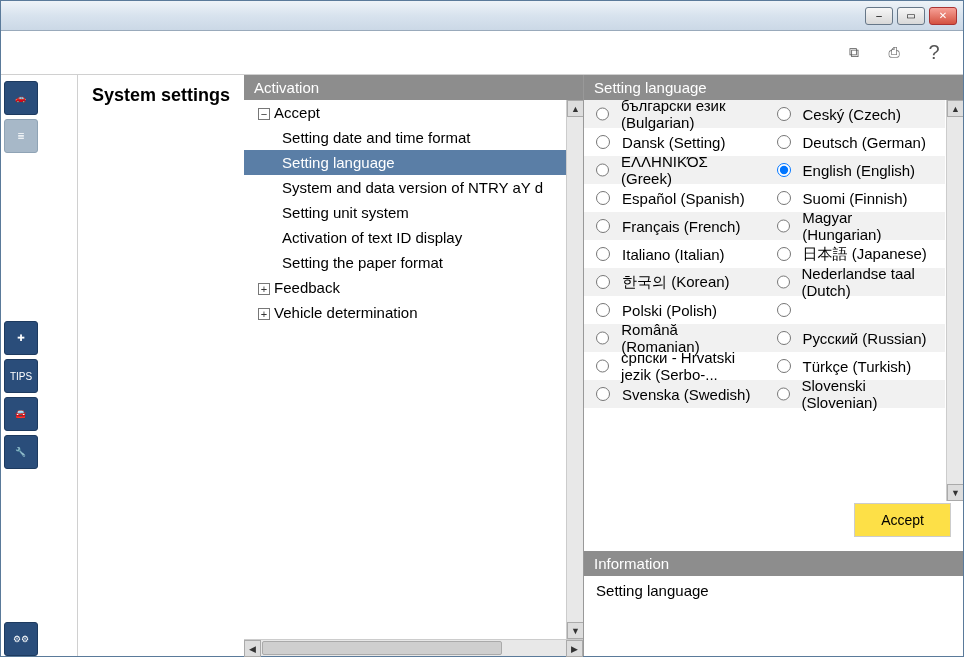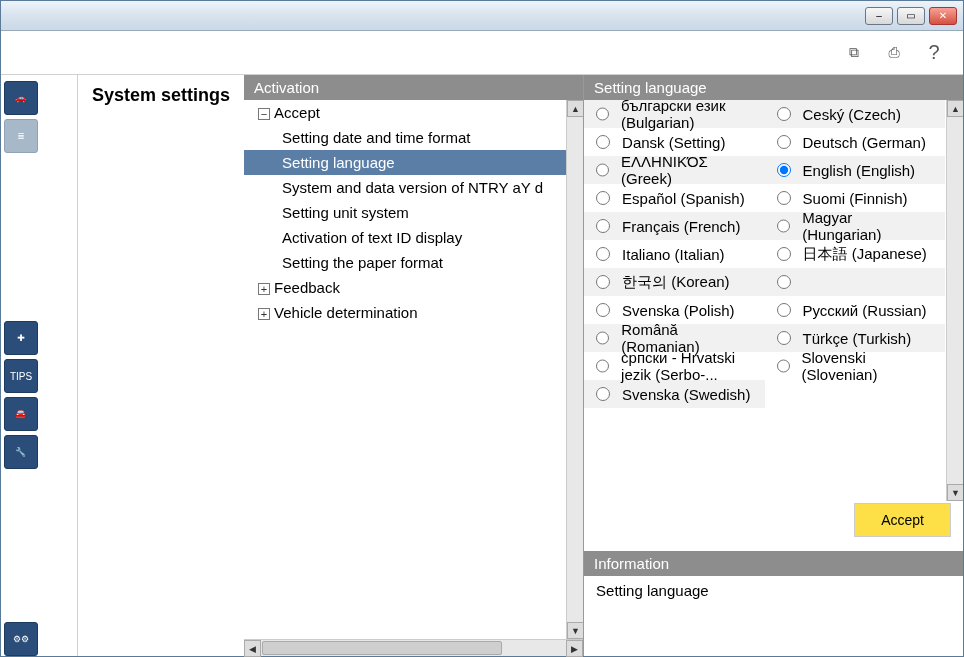--- a/index.html
+++ b/index.html
@@ -342,21 +342,21 @@
                   <div class="lang-row">
                     <input type="radio" name="lang" style="">
                     <label>Italiano (Italian)</label>
                   </div>
                   <div class="lang-row">
                     <input type="radio" name="lang" style="">
                     <label>한국의 (Korean)</label>
                   </div>
                   <div class="lang-row">
                     <input type="radio" name="lang" style="">
-                    <label>Svenska (Polish)</label>
+                    <label>Polski (Polish)</label>
                   </div>
                   <div class="lang-row">
                     <input type="radio" name="lang" style="">
                     <label>Română (Romanian)</label>
                   </div>
                   <div class="lang-row">
                     <input type="radio" name="lang" style="">
                     <label>српски - Hrvatski jezik (Serbo-...</label>
                   </div>
                   <div class="lang-row">
@@ -381,20 +381,24 @@
                     <input type="radio" name="lang" style="">
                     <label>Suomi (Finnish)</label>
                   </div>
                   <div class="lang-row">
                     <input type="radio" name="lang" style="">
                     <label>Magyar (Hungarian)</label>
                   </div>
                   <div class="lang-row">
                     <input type="radio" name="lang" style="">
                     <label>日本語 (Japanese)</label>
+                  </div>
+                  <div class="lang-row">
+                    <input type="radio" name="lang" style="">
+                    <label>Nederlandse taal (Dutch)</label>
                   </div>
                   <div class="lang-row">
                     <input type="radio" name="lang" style="">
                   </div>
                   <div class="lang-row">
                     <input type="radio" name="lang" style="">
                     <label>Русский (Russian)</label>
                   </div>
                   <div class="lang-row">
                     <input type="radio" name="lang" style="">

